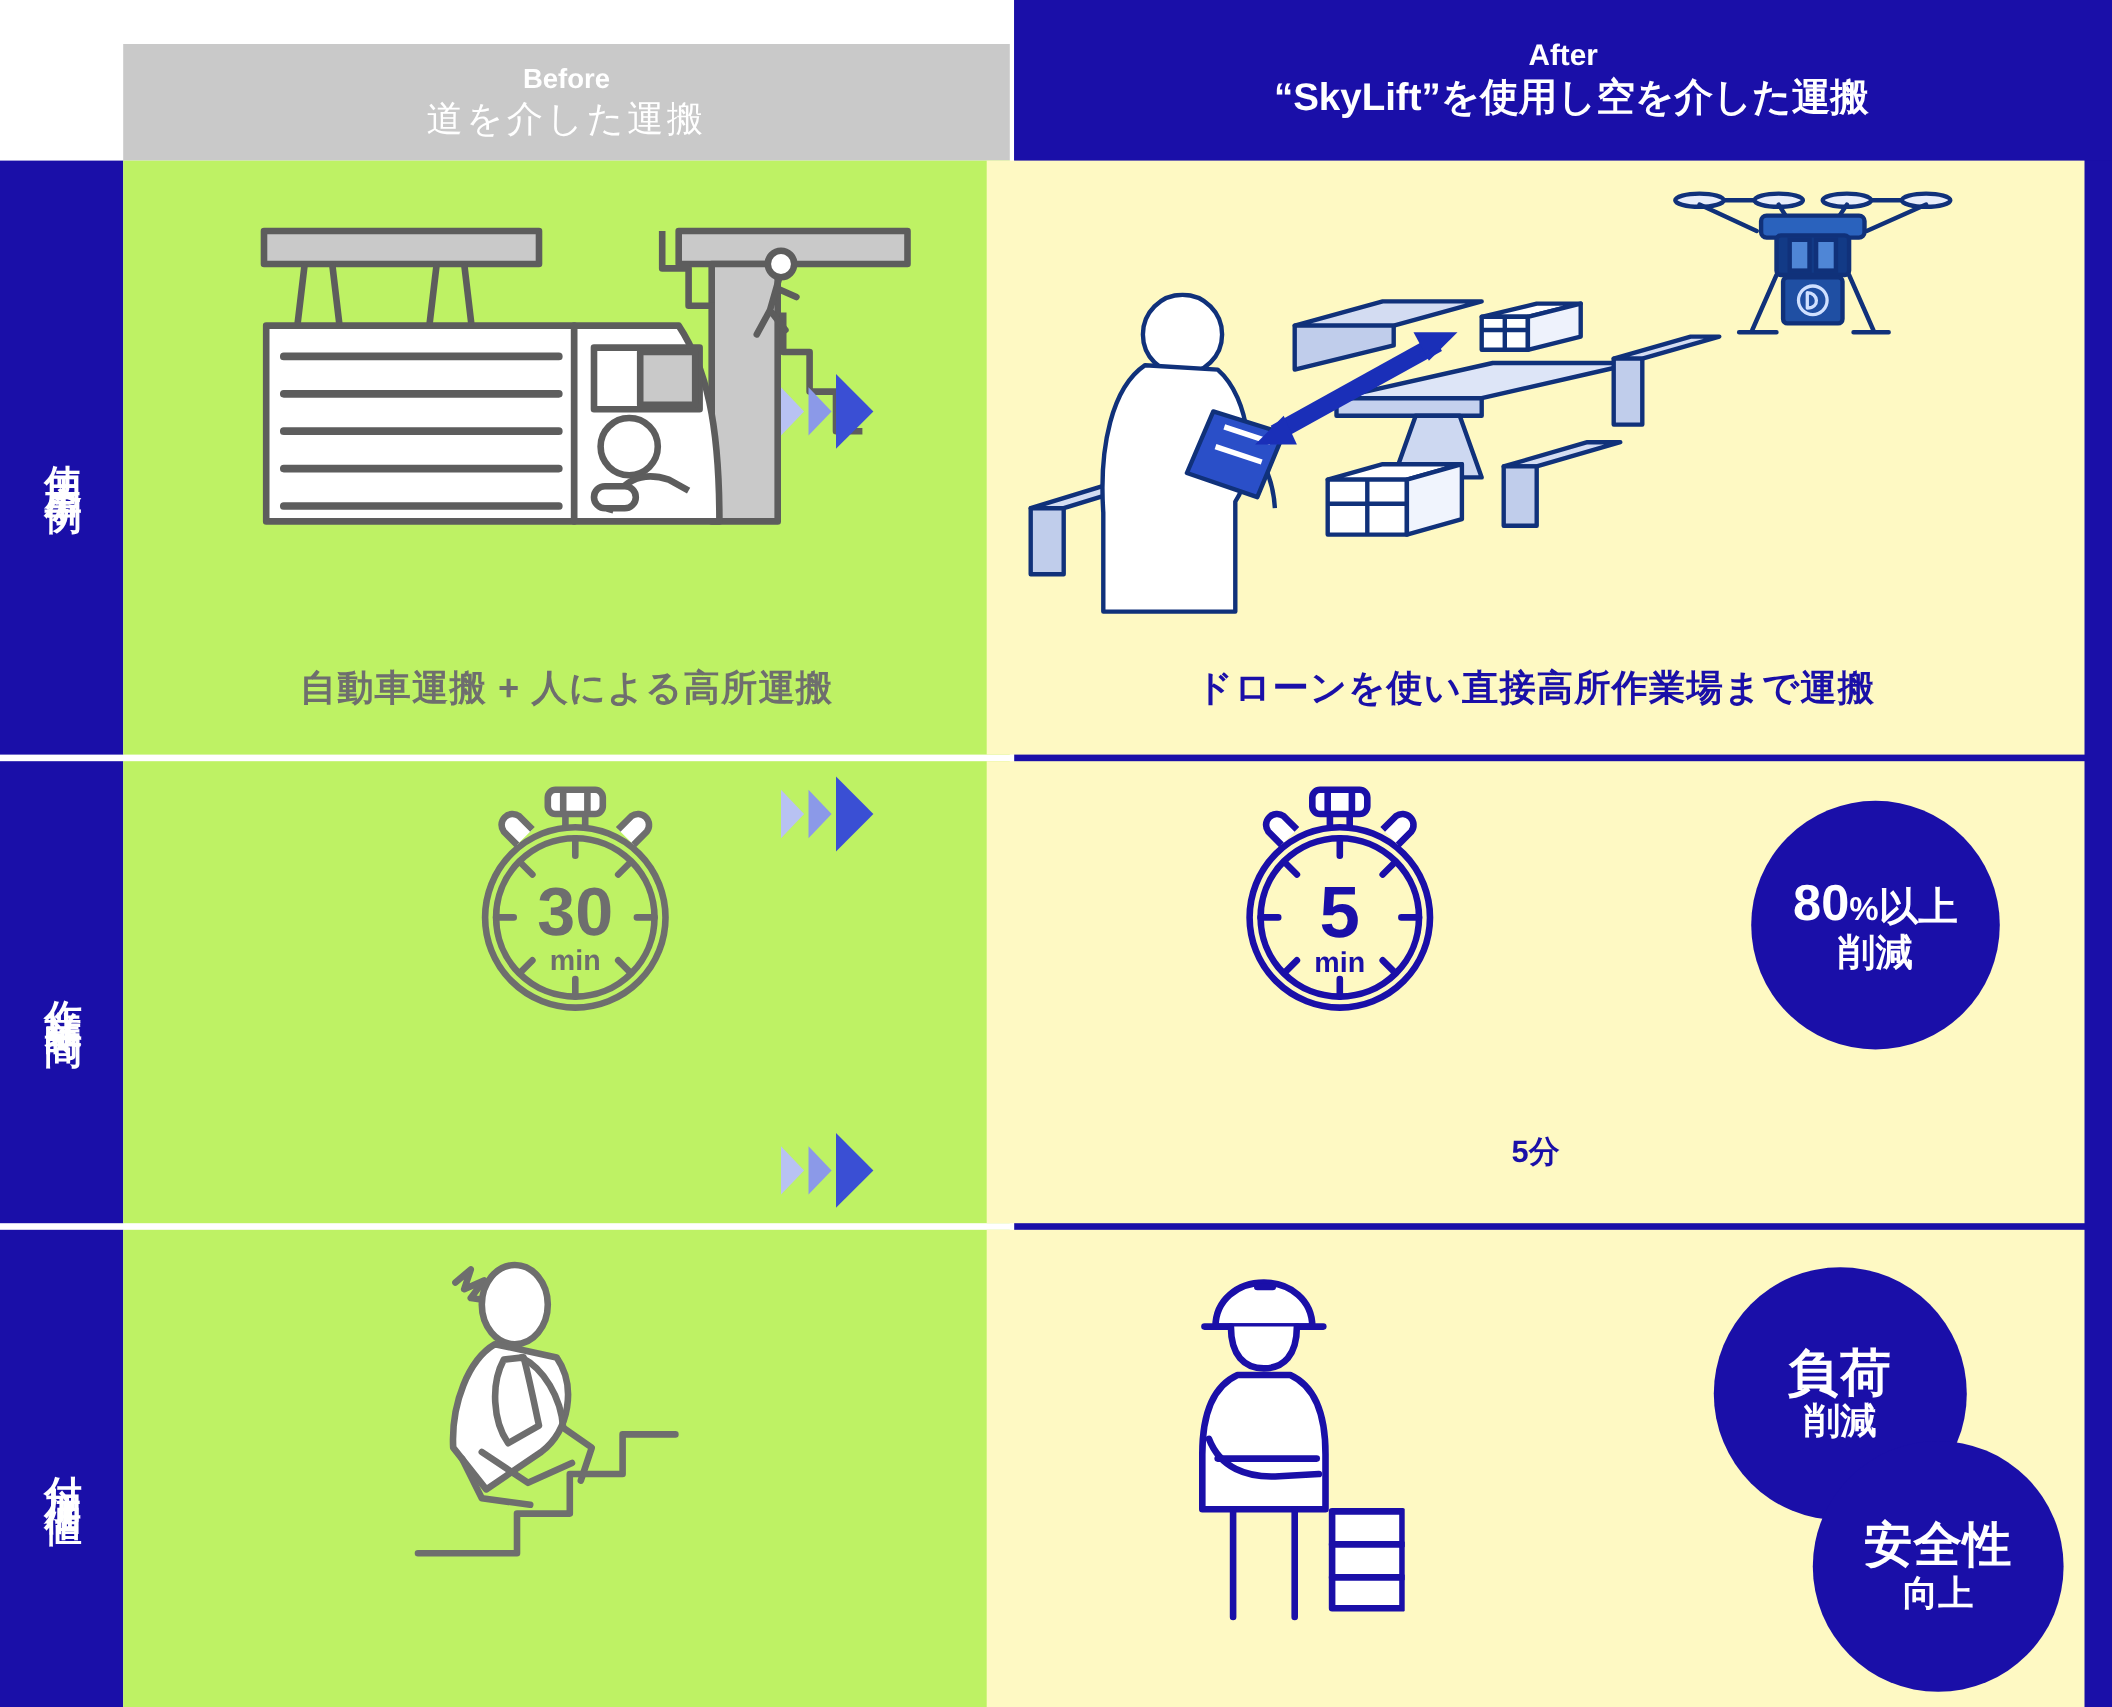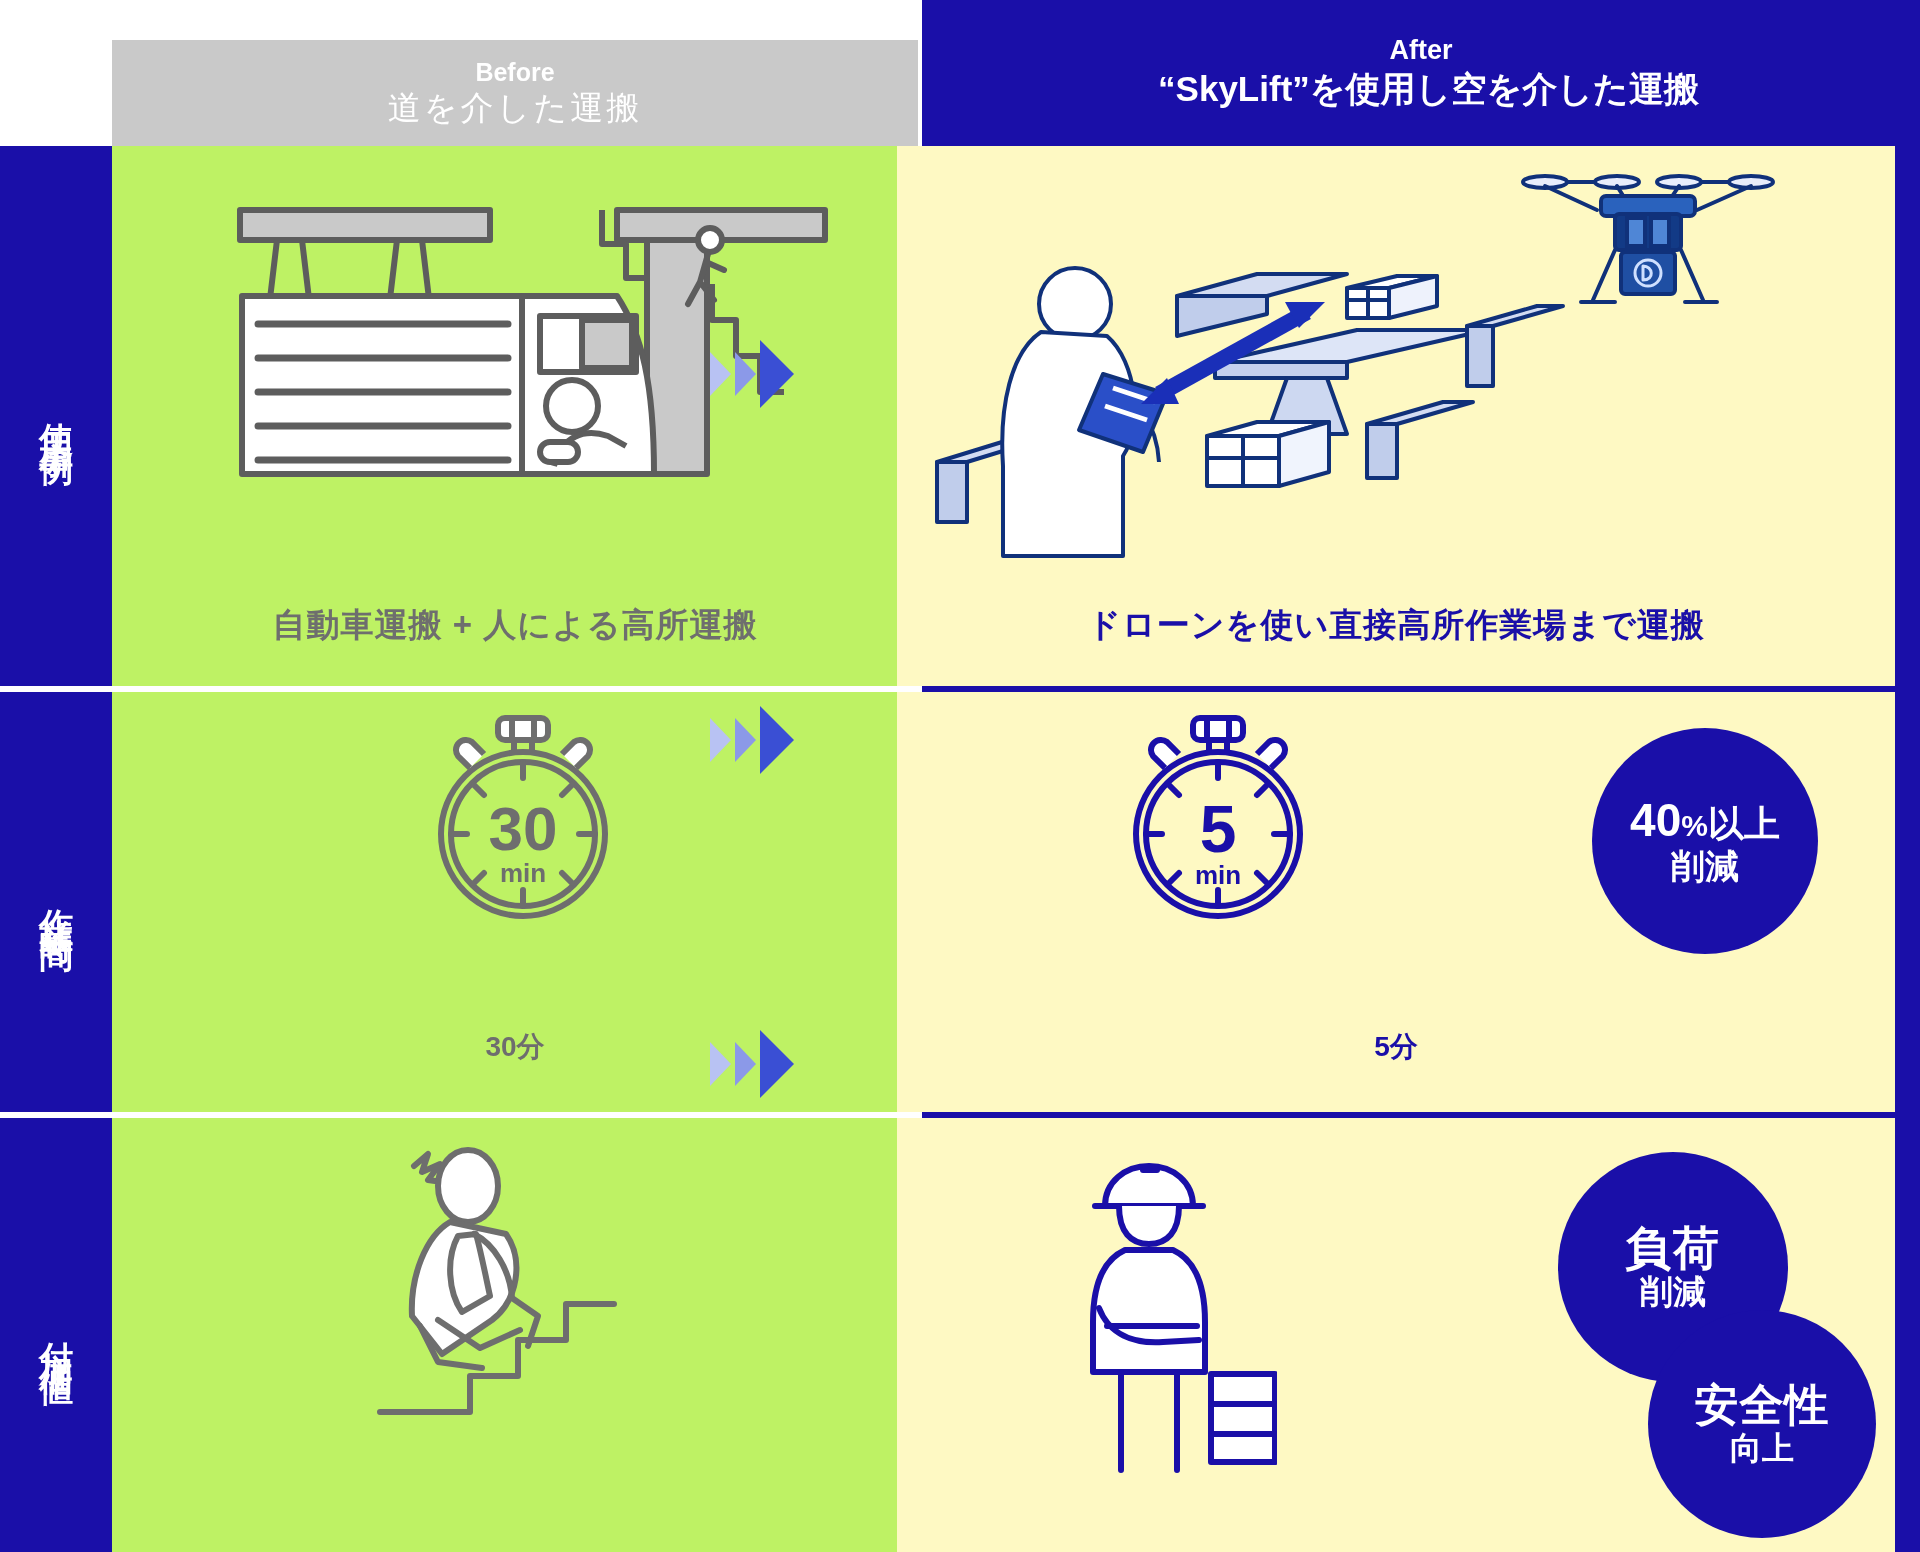--- a/index.html
+++ b/index.html
@@ -285,21 +285,20 @@
         <circle cx="101" cy="120" r="82"></circle>
         <circle cx="101" cy="120" r="72"></circle>
         <path d="M48 54 L36 42 a10 10 0 0 1 14 -14 L62 40" fill="#ffffff"></path>
         <path d="M154 54 L166 42 a10 10 0 0 0 -14 -14 L140 40" fill="#ffffff"></path>
         <path d="M101 48 V64 M101 176 V192 M29 120 H45 M157 120 H173" stroke-width="6" stroke-linecap="round"></path>
         <path d="M52 71 L62 81 M150 71 L140 81 M52 169 L62 159 M150 169 L140 159" stroke-width="6" stroke-linecap="round"></path>
       </g>
       <text class="stop-num" x="101" y="136" text-anchor="middle" font-size="62" fill="#6e6e6e">30</text>
       <text x="101" y="168" text-anchor="middle" font-size="26" font-weight="bold" fill="#6e6e6e">min</text>
     </svg>
-    <div class="cap-sm cap-gray">30分</div>
   </div>
 
   <div class="cell cell-after r2">
     <svg class="illu" style="left:220px; top:22px;" width="200" height="210" viewBox="0 0 200 210">
       <g stroke="#1a0fa8" stroke-width="6" fill="none">
         <rect x="76" y="4" width="50" height="22" rx="7" fill="#ffffff"></rect>
         <path d="M90 4 V26 M112 4 V26"></path>
         <path d="M92 26 V38 M110 26 V38"></path>
         <circle cx="101" cy="120" r="82"></circle>
         <circle cx="101" cy="120" r="72"></circle>
@@ -354,21 +353,21 @@
 
         <path d="M74 214 V312 M130 214 V312"></path>
 
         <rect x="164" y="216" width="64" height="88" fill="#ffffff"></rect>
         <path d="M164 246 H228 M164 276 H228"></path>
       </g>
     </svg>
   </div>
 
   <div class="badge badge-80">
-    <div class="l1"><span>40</span><span class="pct">%</span><span class="sfx">以上</span></div>
+    <div class="l1"><span>80</span><span class="pct">%</span><span class="sfx">以上</span></div>
     <div class="l2">削減</div>
   </div>
 
   <div class="badge badge-load">
     <div class="l1">負荷</div>
     <div class="l2">削減</div>
   </div>
 
   <div class="badge badge-safe">
     <div class="l1">安全性</div>

